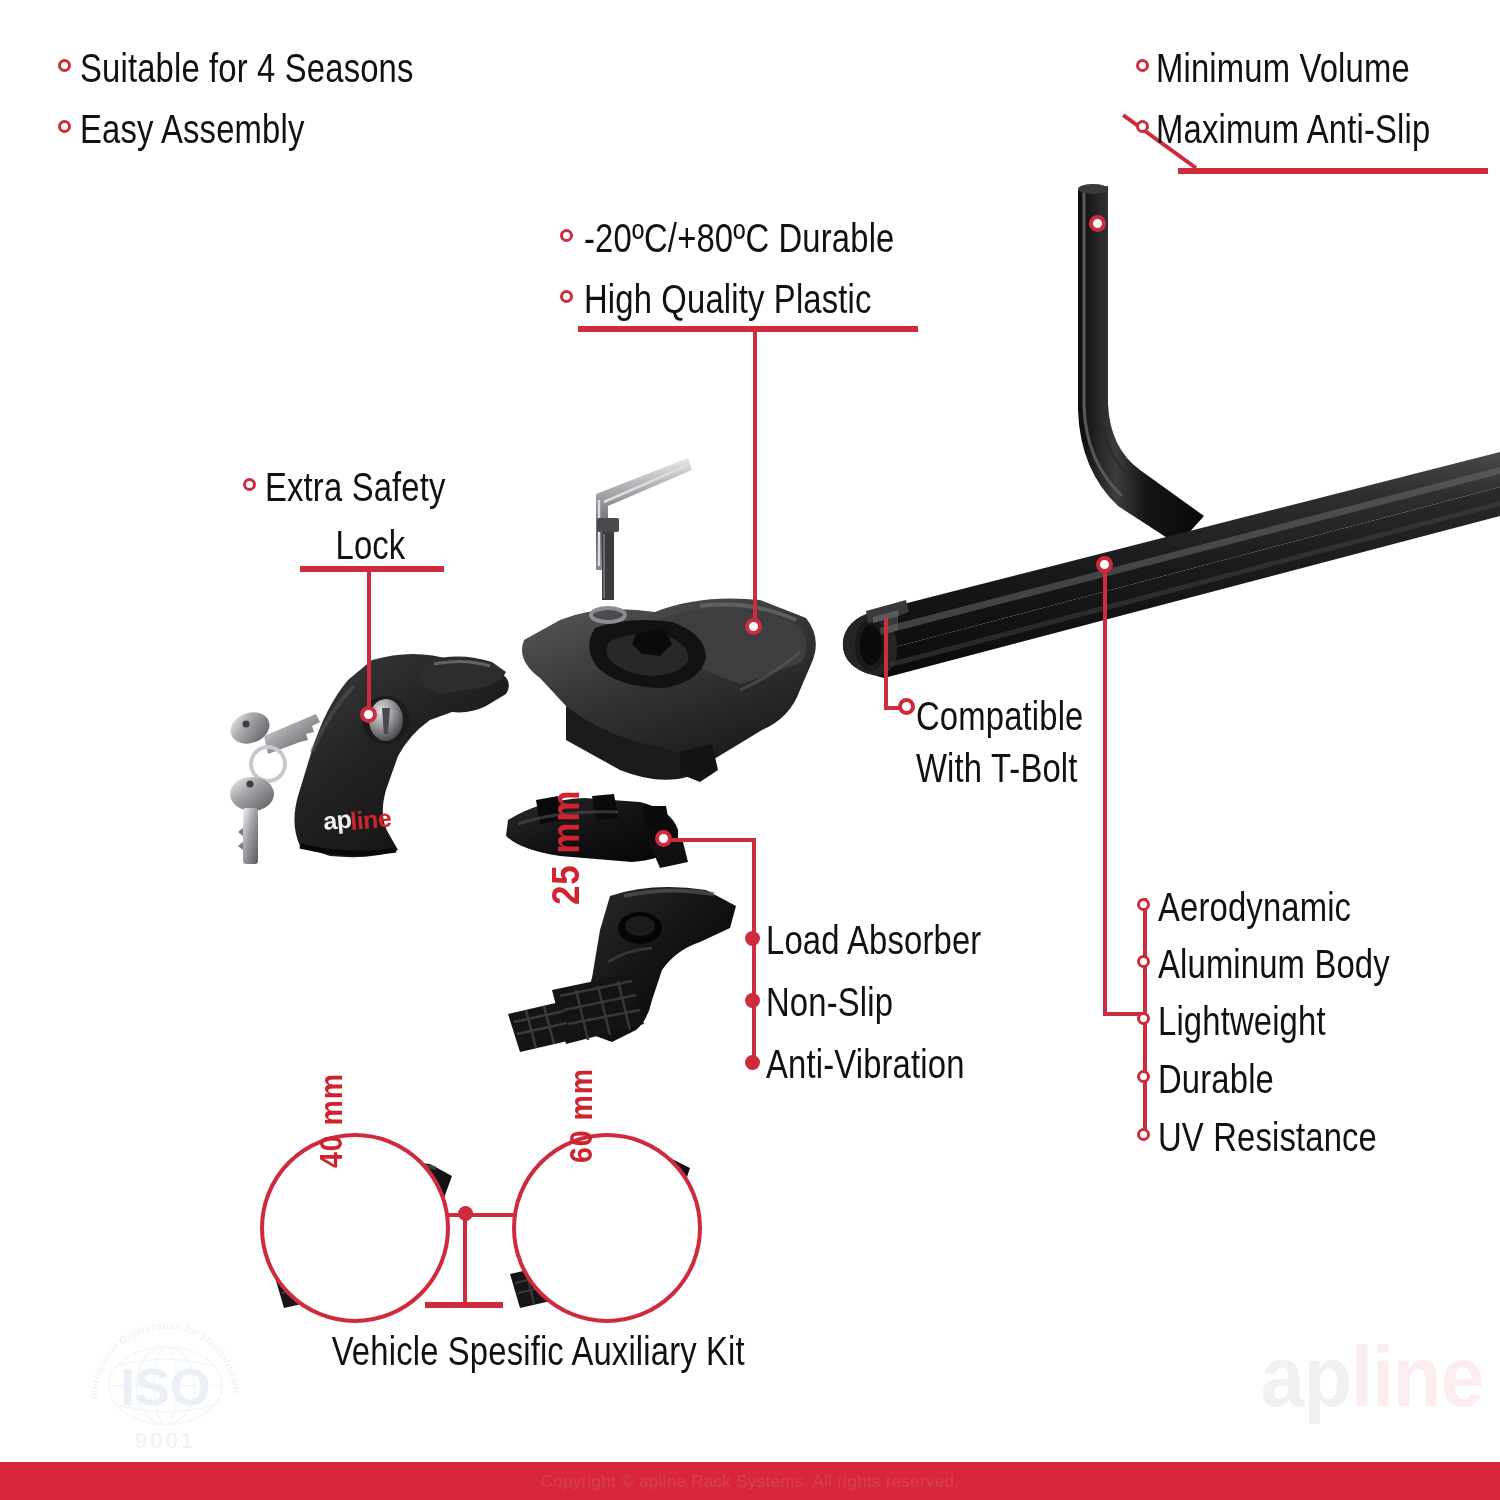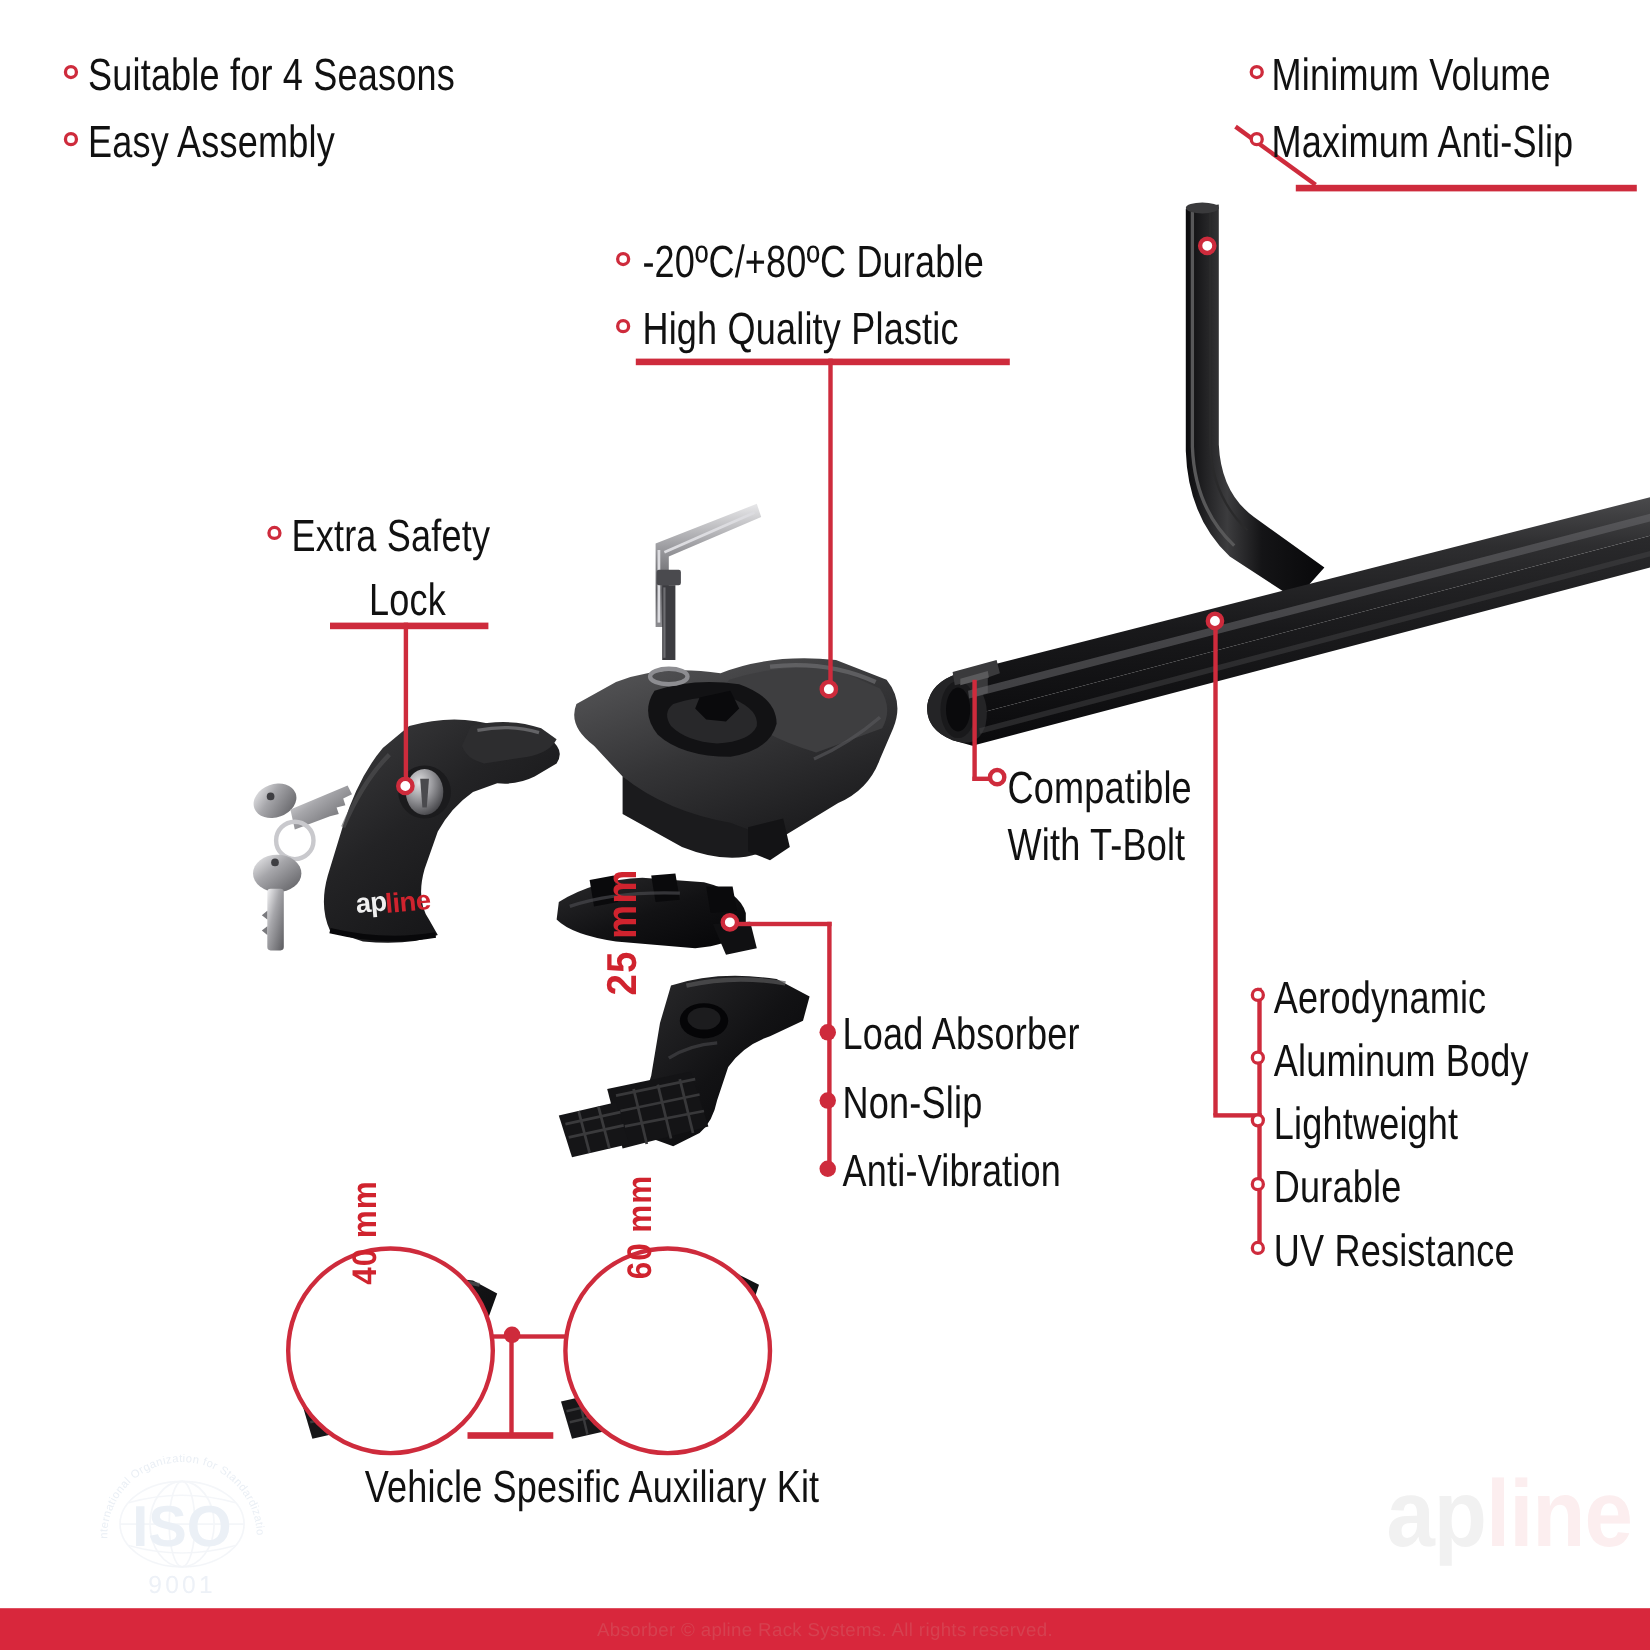--- a/index.html
+++ b/index.html
@@ -427,15 +427,15 @@
     <text font-family="Liberation Sans, sans-serif" font-size="10.5" fill="#EAEFF5" letter-spacing="0.4">
       <textPath href="#isoArc" startOffset="50%" text-anchor="middle">International Organization for Standardization</textPath>
     </text>
   </svg>
 
   <div id="apline-watermark">
     <span class="ap">ap</span><span class="line">line</span>
   </div>
 
   <div id="footer-bar"></div>
-  <div id="footer-text">Absorber © apline Rack Systems. All rights reserved.</div>
+  <div id="footer-text">Copyright © apline Rack Systems. All rights reserved.</div>
 
 </div>
 
 </body></html>

